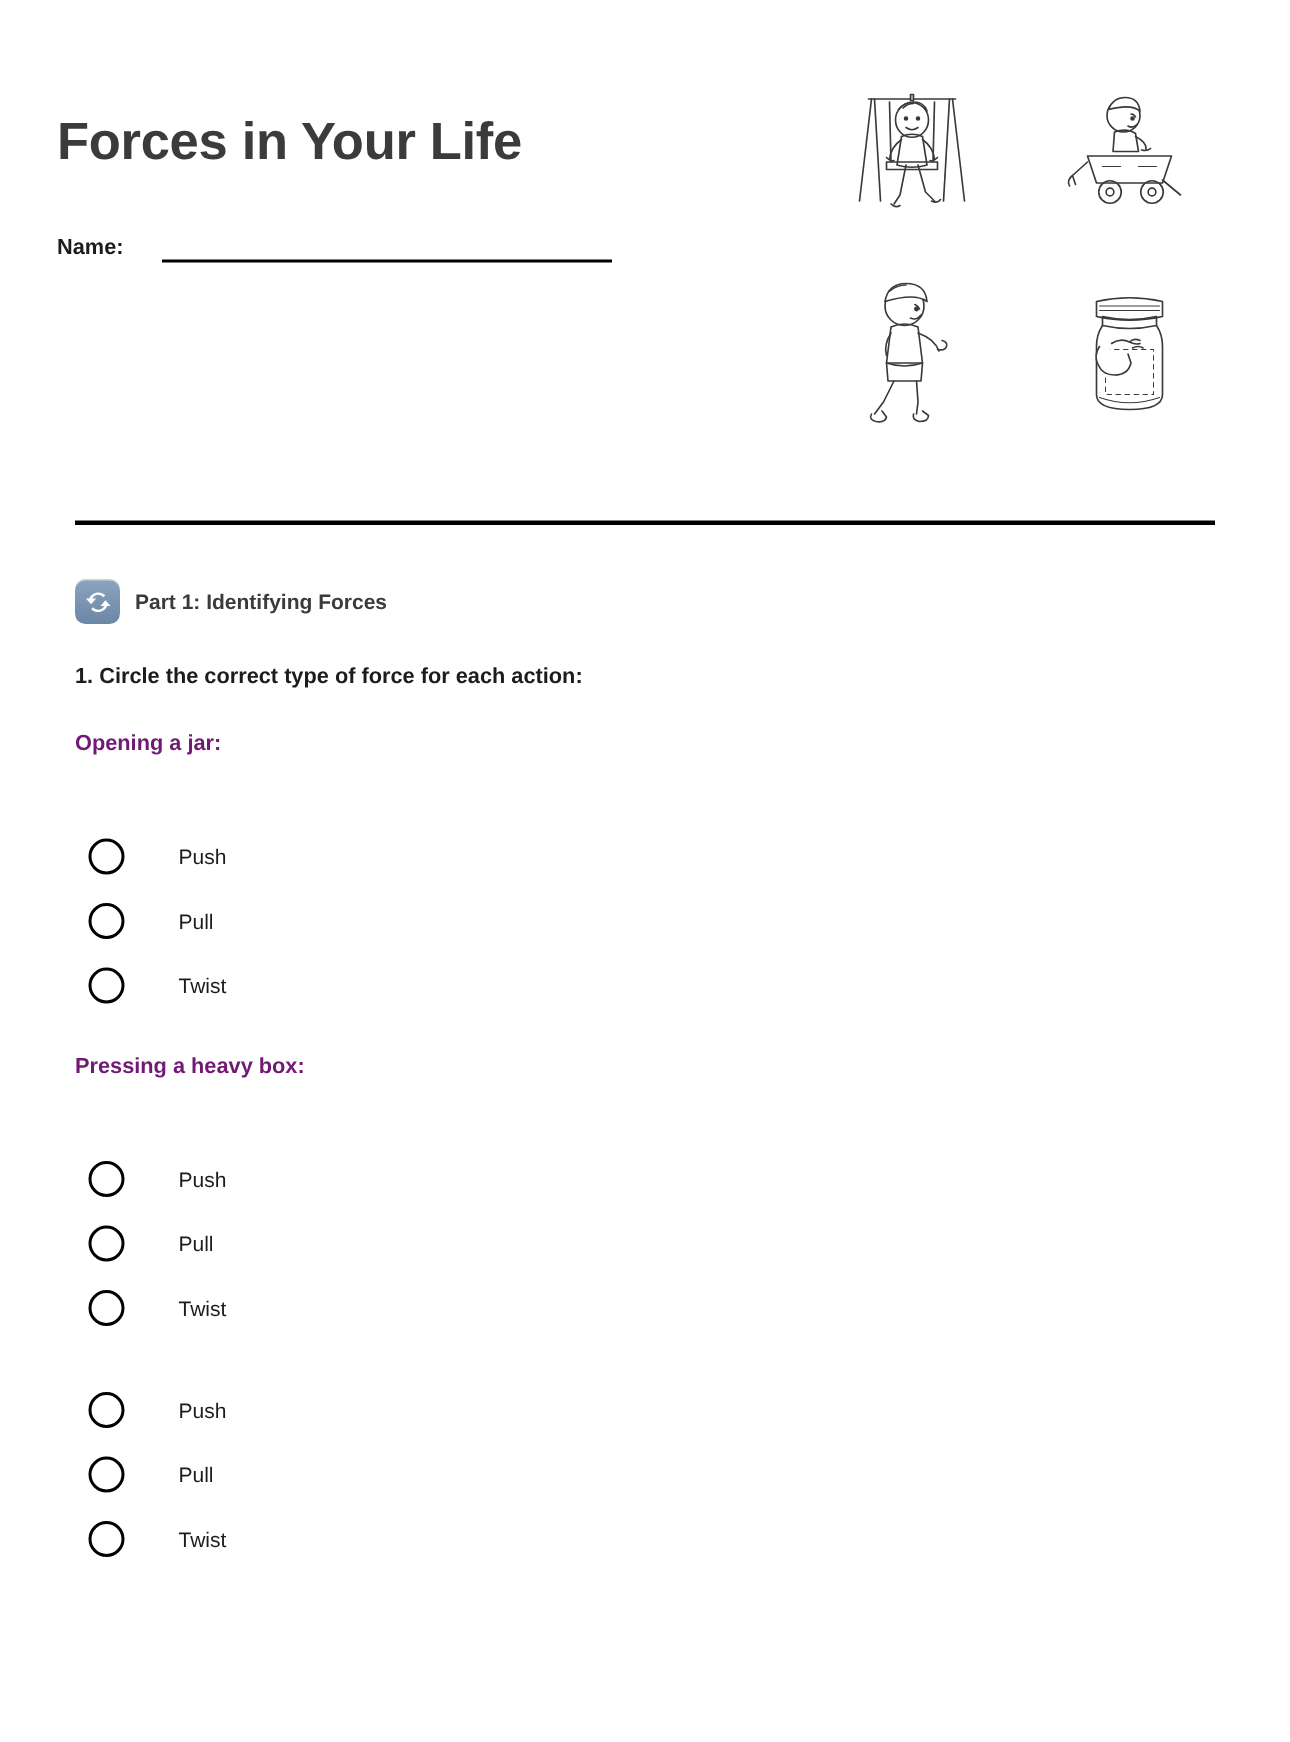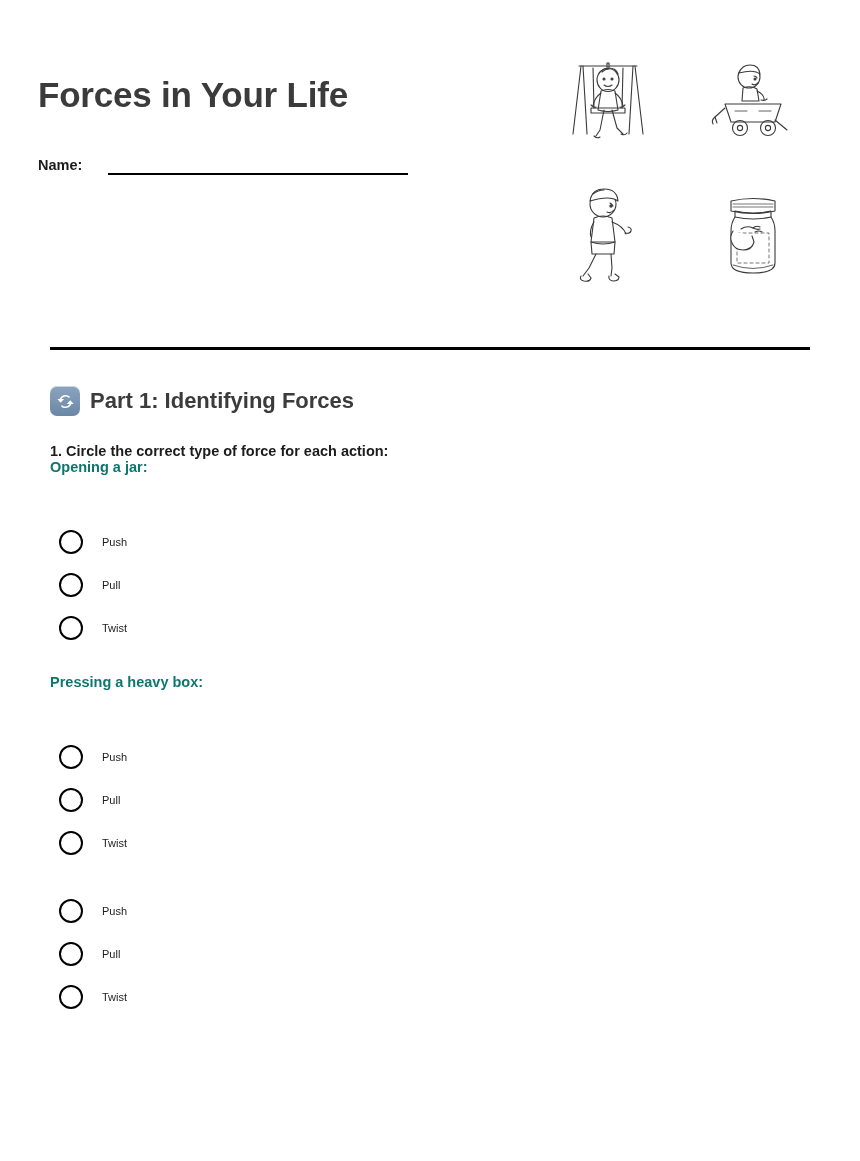--- a/index.html
+++ b/index.html
@@ -113,58 +113,59 @@
     height: 30px;
     flex: 0 0 30px;
     border-radius: 7px;
     background: linear-gradient(#8ba4bf, #6b87a6);
     box-shadow: inset 0 1px 0 rgba(255,255,255,0.55);
     display: flex;
     align-items: center;
     justify-content: center;
   }
   .section-title {
-    font-size: 22px;
+    font-size: 14px;
     font-weight: bold;
     color: #3b3b3b;
   }
   .instruction {
     font-size: 14.5px;
     font-weight: bold;
     color: #1c1c1c;
+    margin-bottom: 29px;
   }
 
   .question-block {
     margin-bottom: 25px;
   }
   .question-label {
     font-size: 14.5px;
     font-weight: bold;
-    color: #0f766e;
+    color: #701a75;
     margin-bottom: 45px;
   }
   .option-row {
     display: flex;
     align-items: center;
     height: 43px;
     padding-left: 9px;
   }
   .option-circle {
     width: 24px;
     height: 24px;
     flex: 0 0 24px;
     border: 2.6px solid #000000;
     border-radius: 50%;
     box-sizing: border-box;
     background: #ffffff;
   }
   .option-label {
-    font-size: 11px;
+    font-size: 14px;
     color: #1c1c1c;
-    margin-left: 19px;
+    margin-left: 36px;
     font-weight: normal;
   }
 </style>
 </head>
 <body>
 
 <div class="page">
 
   <div class="header">
     <div class="title">Forces in Your Life</div>

